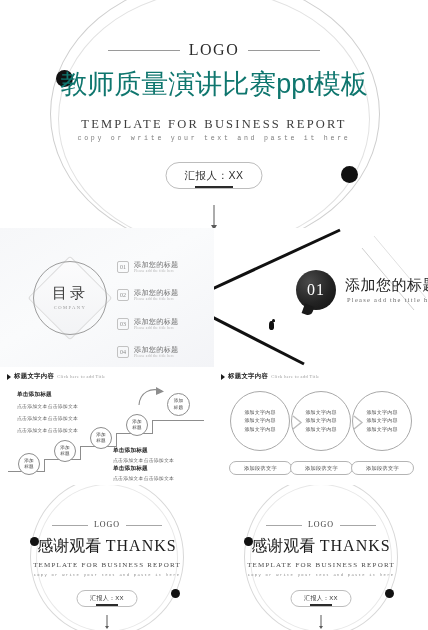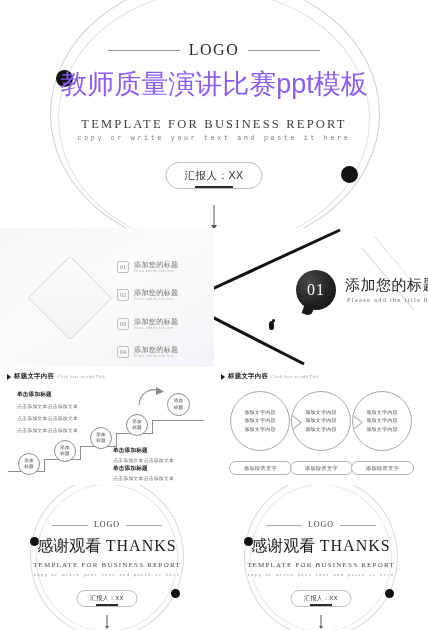--- a/index.html
+++ b/index.html
@@ -35,21 +35,21 @@
     position:absolute;left:0;top:42px;width:428px;
     display:flex;align-items:center;justify-content:center;gap:9px;
   }
   .logo-rule{width:72px;height:1px;background:#9a9a9a;}
   .logo-text{
     font-family:"Liberation Serif","DejaVu Serif",serif;
     font-size:16px;letter-spacing:1.5px;color:#2b2b2b;line-height:1;
   }
   .cover-title{
     position:absolute;left:0;top:66px;width:428px;text-align:center;
-    font-size:27px;color:#8b5cf6;letter-spacing:0px;font-weight:400;
+    font-size:27px;color:#0f766e;letter-spacing:0px;font-weight:400;
     white-space:nowrap;
   }
   .cover-sub{
     position:absolute;left:0;top:117px;width:428px;text-align:center;
     font-family:"Liberation Serif","DejaVu Serif",serif;
     font-size:12.5px;letter-spacing:2.2px;color:#3d3d3d;
   }
   .cover-sub2{
     position:absolute;left:0;top:135px;width:428px;text-align:center;
     font-family:"Liberation Mono","DejaVu Sans Mono",monospace;
@@ -256,20 +256,24 @@
     <div class="cover-sub2">copy or write your text and paste it here</div>
 
     <div class="pill">汇报人：XX</div>
     <div class="pill-underline"></div>
     <div class="arrow-down"></div>
     <div class="arrow-head"></div>
   </div>
 
   <div class="slide" id="toc">
     <div class="toc-diamond"></div>
+    <div class="toc-circle">
+      <div class="toc-word">目录</div>
+      <div class="toc-word-sub">COMPANY</div>
+    </div>
 
     <div class="toc-list">
       <div class="toc-item">
         <div class="toc-num">01</div>
         <div class="toc-texts">
           <div class="toc-t1">添加您的标题</div>
           <div class="toc-t2">Please add the title here</div>
         </div>
       </div>
       <div class="toc-item">

